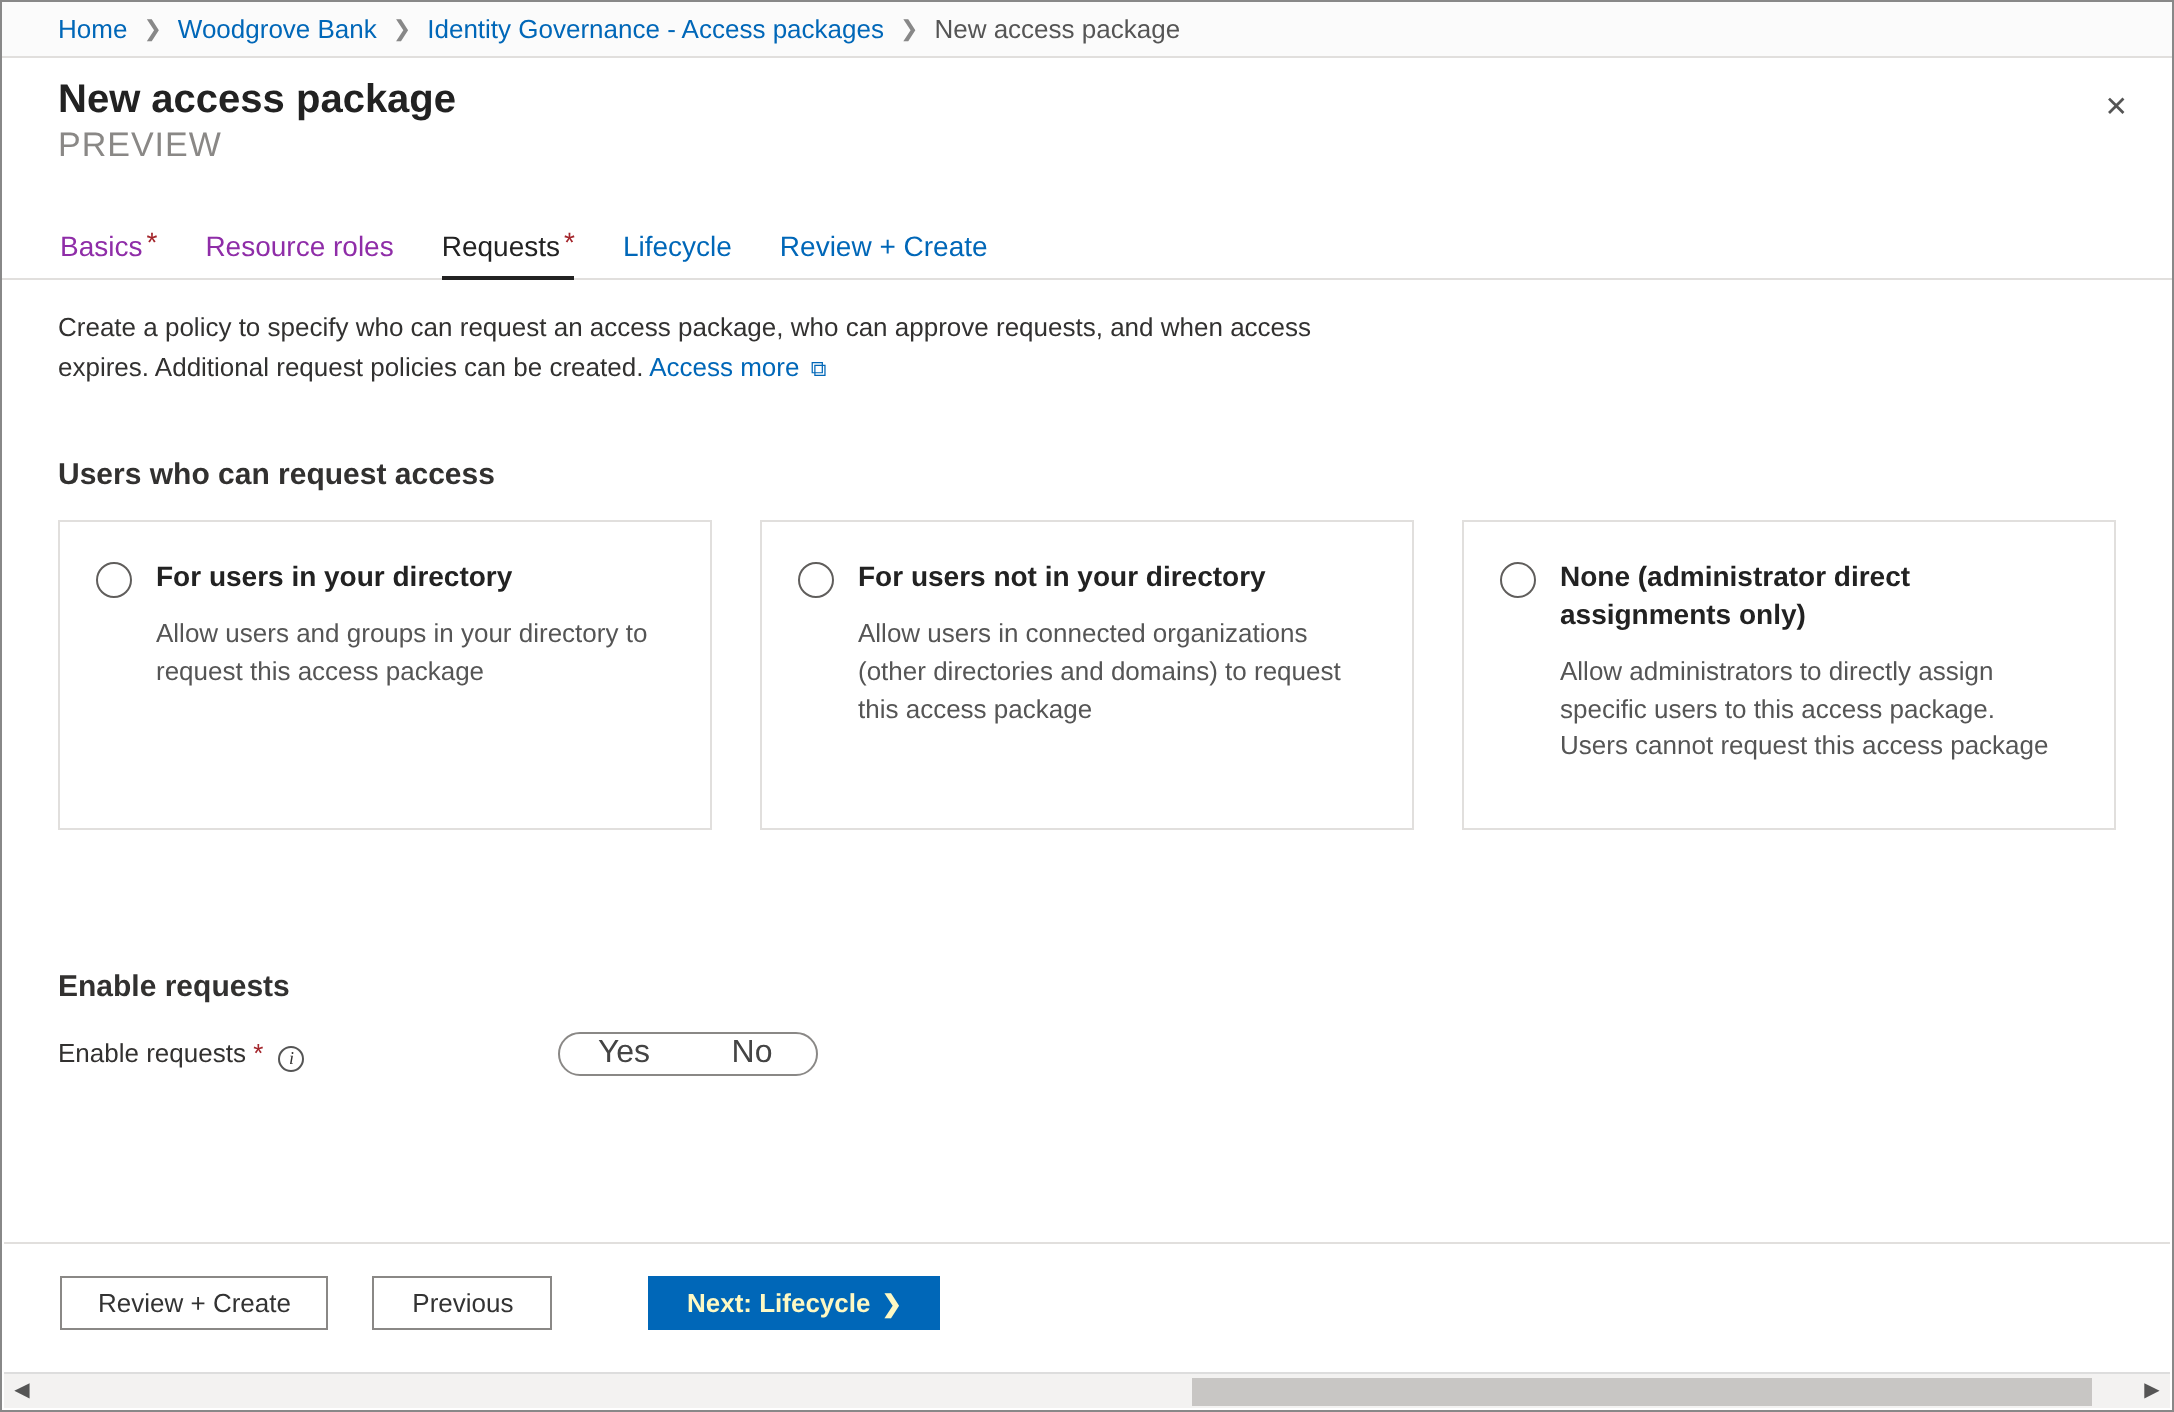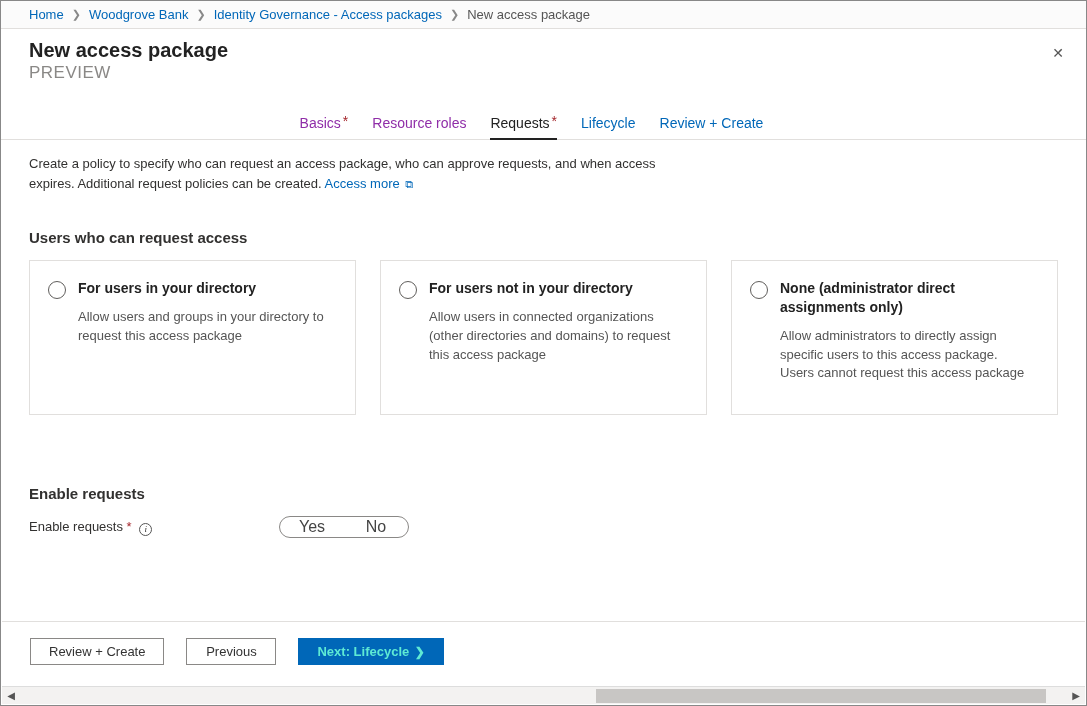--- a/index.html
+++ b/index.html
@@ -74,22 +74,21 @@
     background: none;
     border: none;
     padding: 4px;
   }
 
   
   .tabs {
     display: flex;
     margin-top: 26px;
     border-bottom: 1px solid #e1dfdd;
-    padding: 0 44px;
-    justify-content: center;
+    padding: 0 29px;
   }
   .tab {
     padding: 6px 0 8px 0;
     margin-right: 24px;
     font-size: 14px;
     cursor: pointer;
     position: relative;
   }
   .tab.link { color: #0067b8; }
   .tab.visited { color: #8f2da8; }
@@ -248,23 +247,24 @@
     background: #fff;
     cursor: pointer;
     min-width: 90px;
     text-align: center;
     color: #333;
   }
   .btn.wide { min-width: 128px; }
   .btn.primary {
     background: #0067b8;
     border-color: #0067b8;
-    color: #5eead4;
+    color: #fef9c3;
     font-weight: 600;
     min-width: 132px;
+    margin-left: 26px;
   }
   .btn-chevron {
     font-size: 12px;
     margin-left: 2px;
   }
 
   
   .hscroll {
     position: absolute;
     left: 1px;

